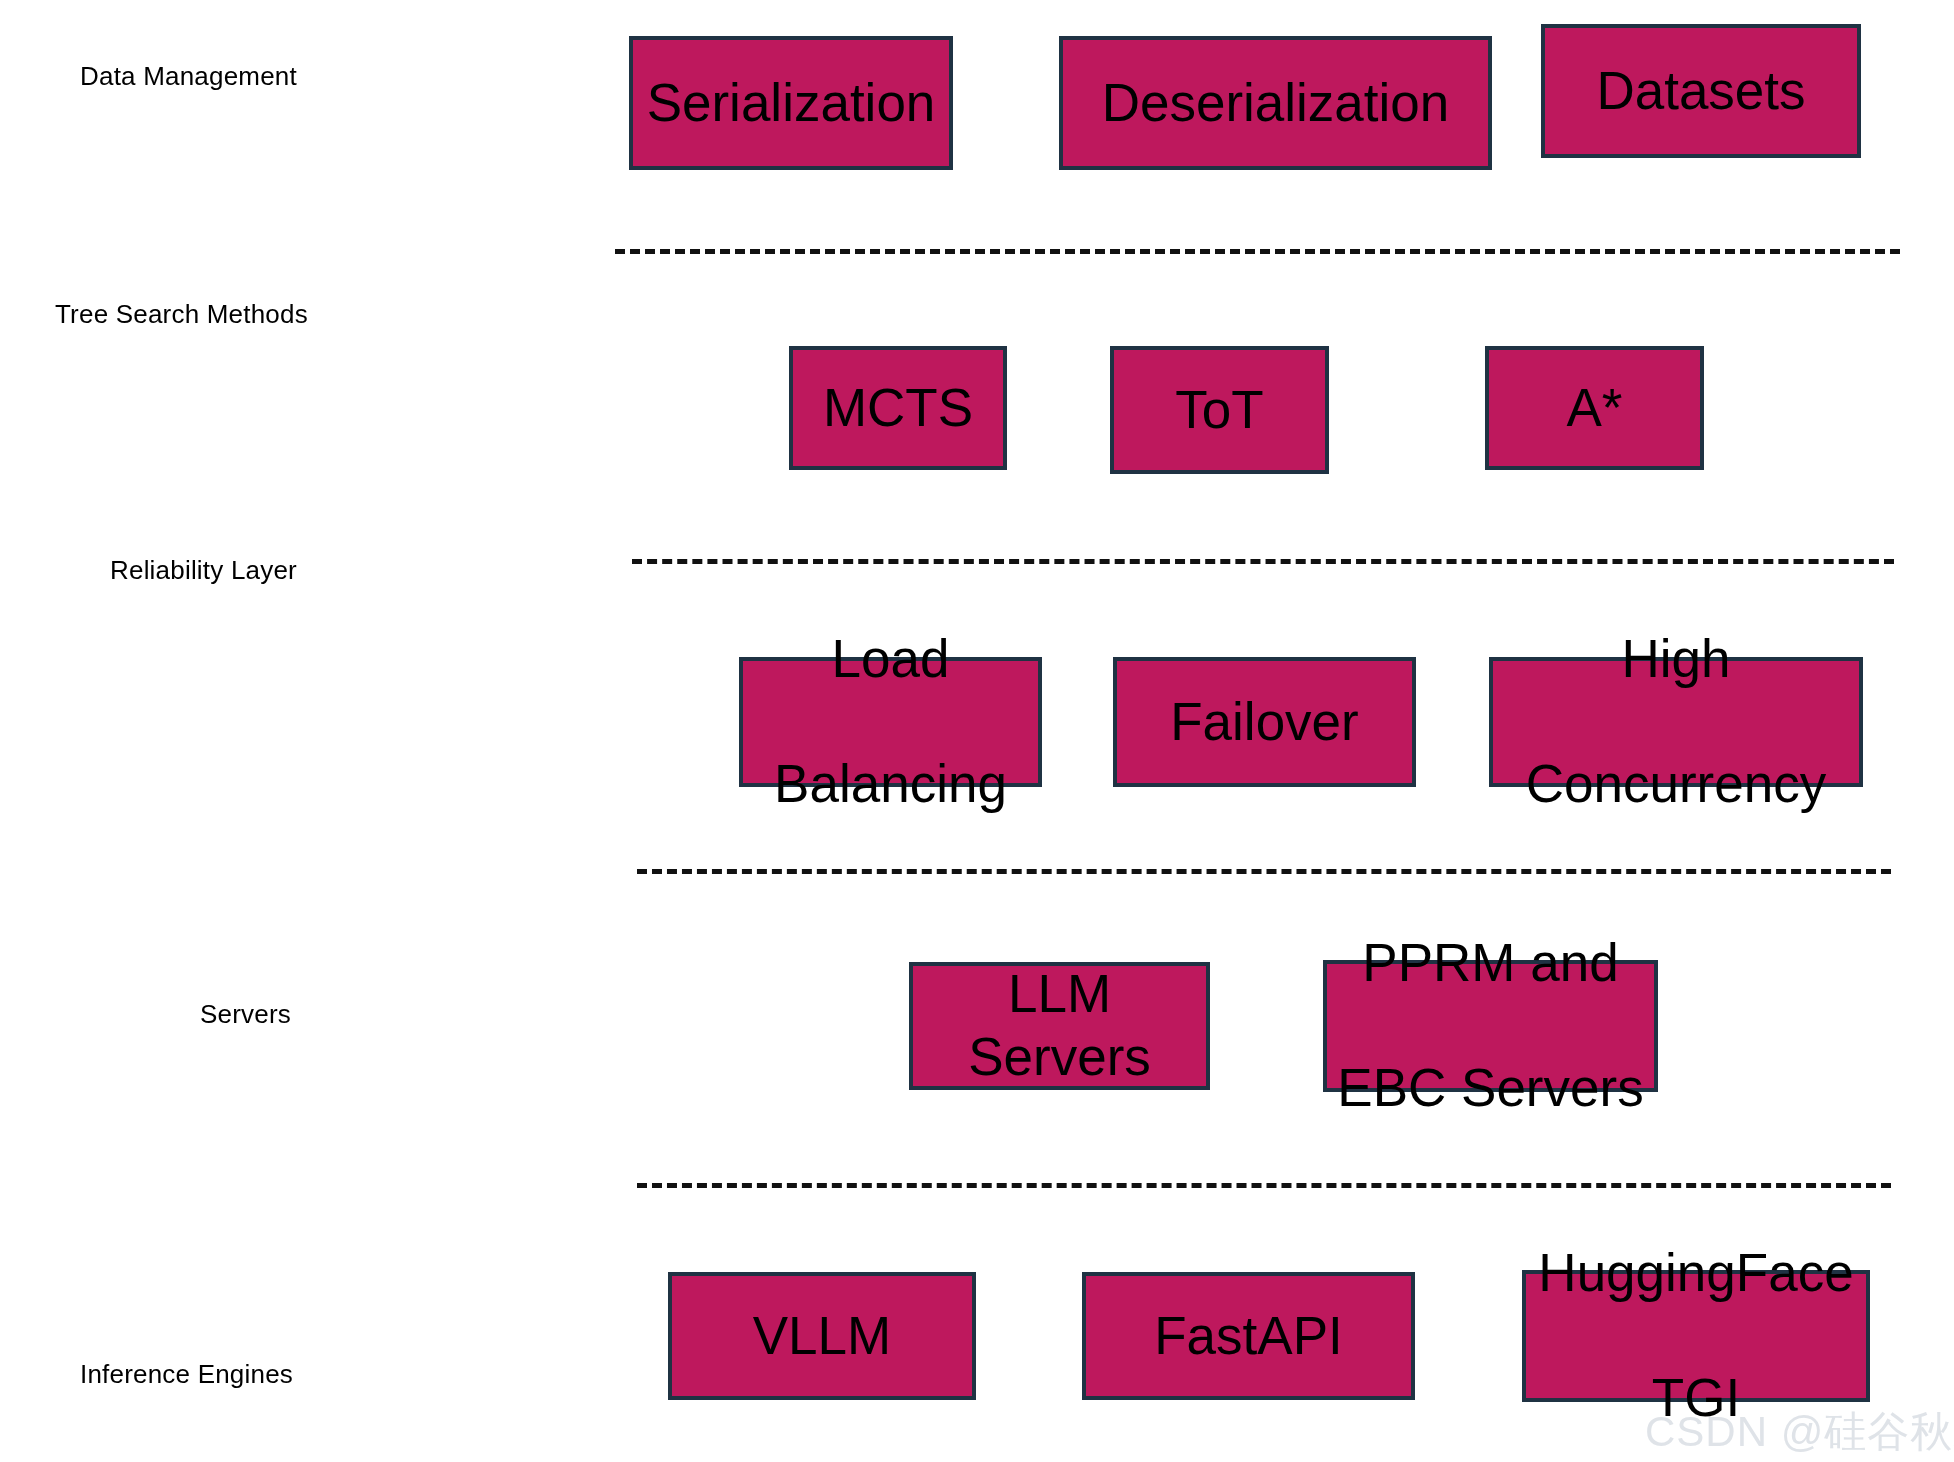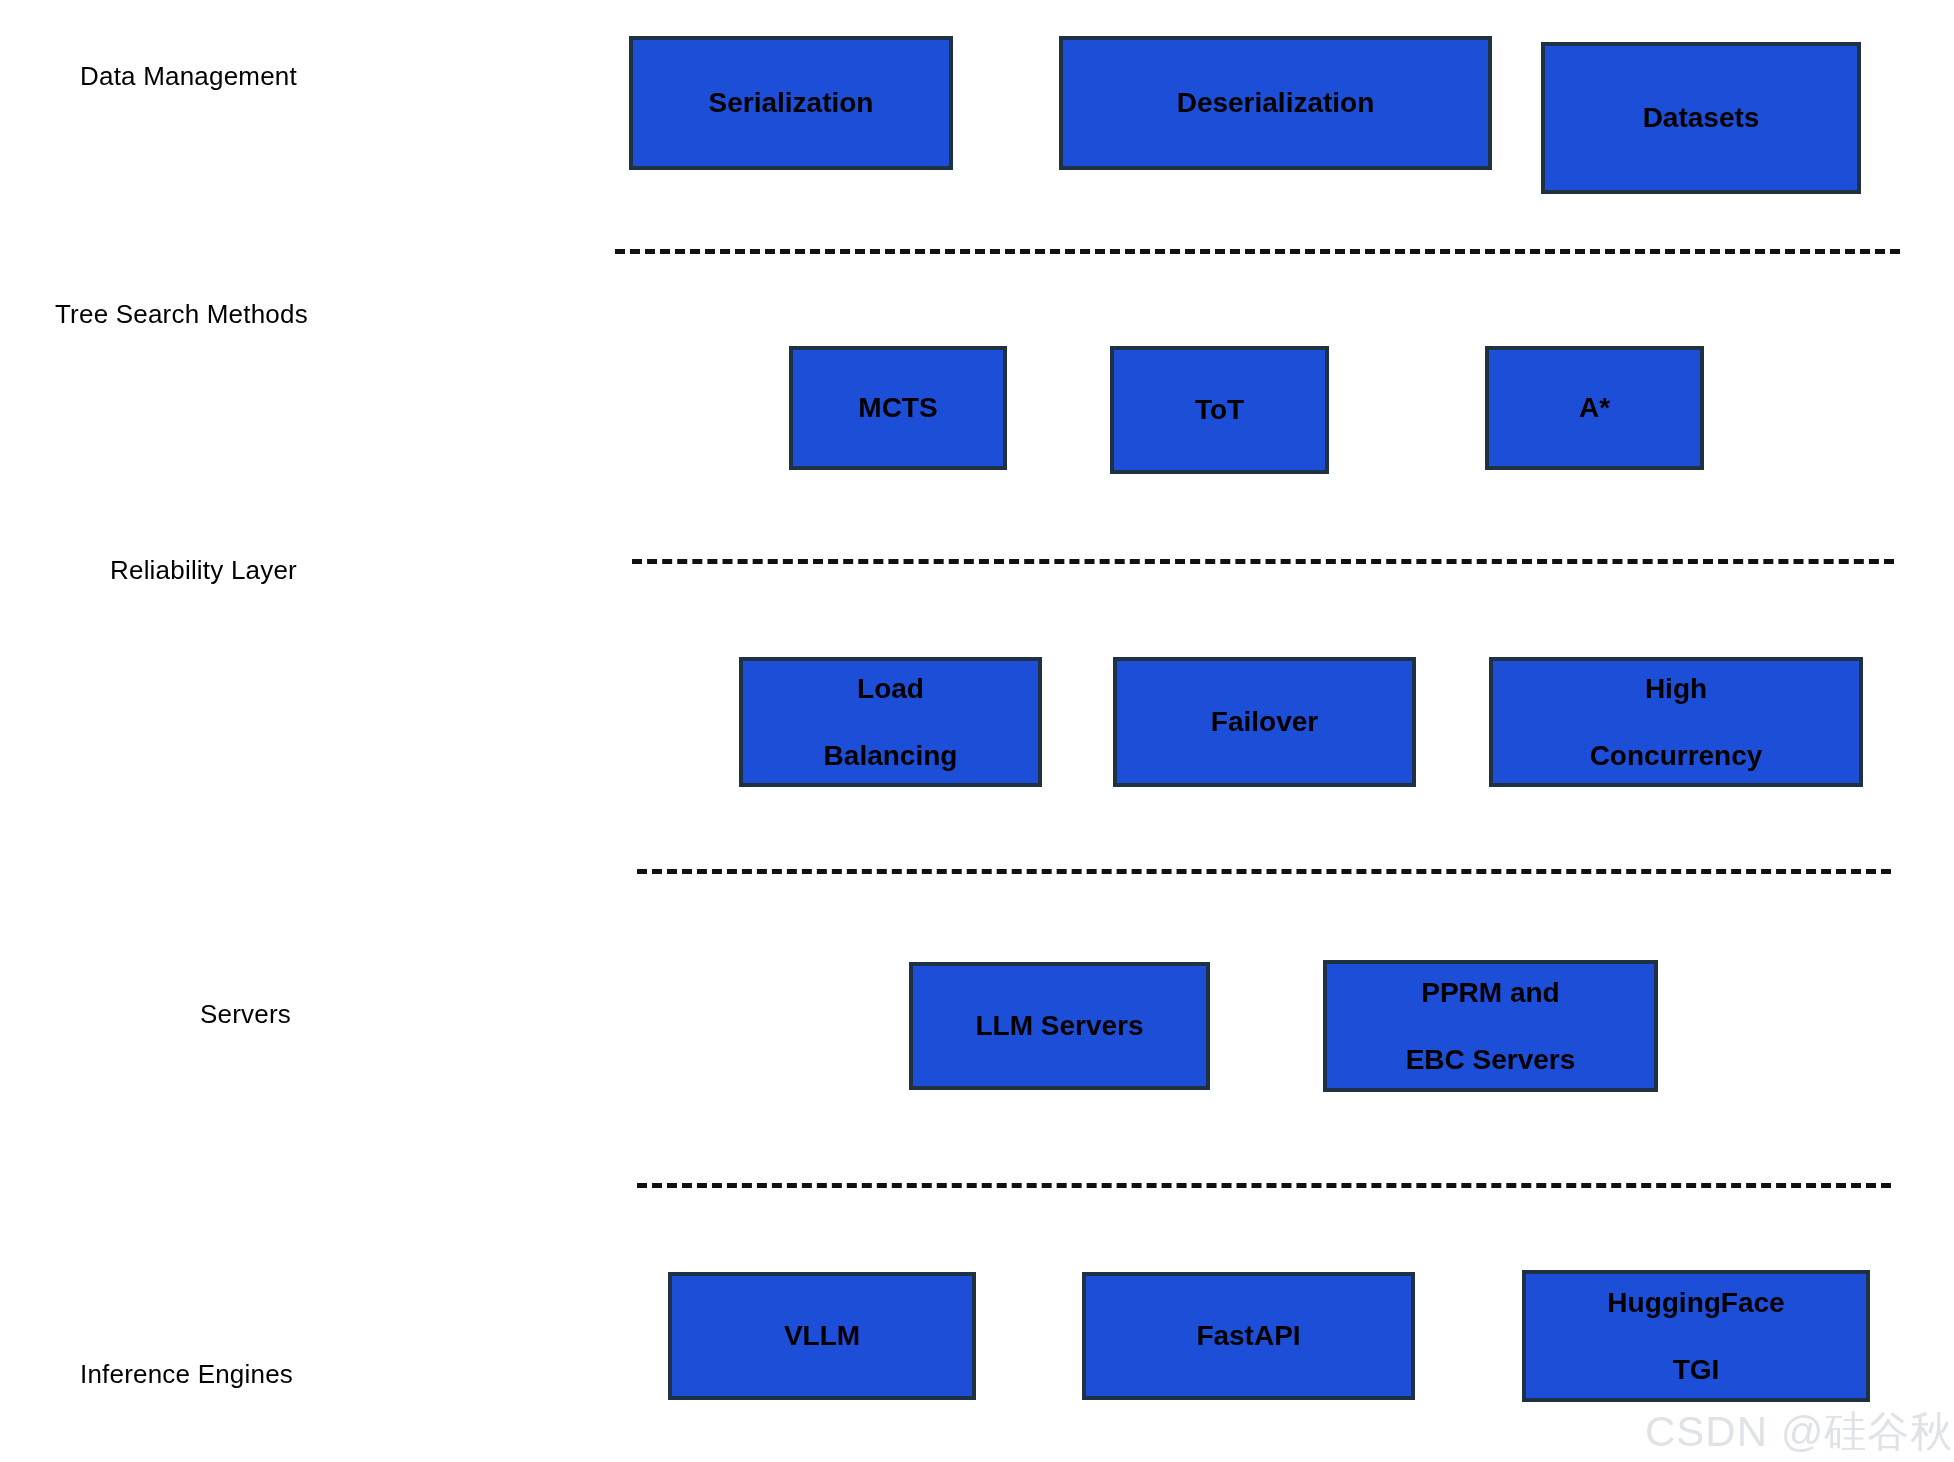--- a/index.html
+++ b/index.html
@@ -23,28 +23,28 @@
     font-size: 26px;
     font-weight: 400;
     letter-spacing: 0.2px;
     white-space: nowrap;
     line-height: 1.1;
   }
   .node-box {
     position: absolute;
     box-sizing: border-box;
     border: 4px solid #1f3243;
-    background: #1d4ed8;
+    background: #be185d;
     display: flex;
     align-items: center;
     justify-content: center;
     text-align: center;
     color: #000000;
-    font-size: 28px;
-    font-weight: 700;
+    font-size: 53px;
+    font-weight: 400;
     line-height: 1.18;
     padding: 2px 6px;
   }
   .node-box span {
     display: block;
     width: 100%;
   }
   .divider {
     position: absolute;
     height: 0;
@@ -67,21 +67,21 @@
   <div class="row-label" style="left:80px; top:62px;">Data Management</div>
 
   <div class="node-box" style="left:629px; top:36px; width:324px; height:134px;">
     <span>Serialization</span>
   </div>
 
   <div class="node-box" style="left:1059px; top:36px; width:433px; height:134px;">
     <span>Deserialization</span>
   </div>
 
-  <div class="node-box" style="left:1541px; top:42px; width:320px; height:152px;">
+  <div class="node-box" style="left:1541px; top:24px; width:320px; height:134px;">
     <span>Datasets</span>
   </div>
 
   <div class="divider" style="left:615px; top:249px; width:1285px;"></div>
 
   <div class="row-label" style="left:55px; top:300px;">Tree Search Methods</div>
 
   <div class="node-box" style="left:789px; top:346px; width:218px; height:124px;">
     <span>MCTS</span>
   </div>

